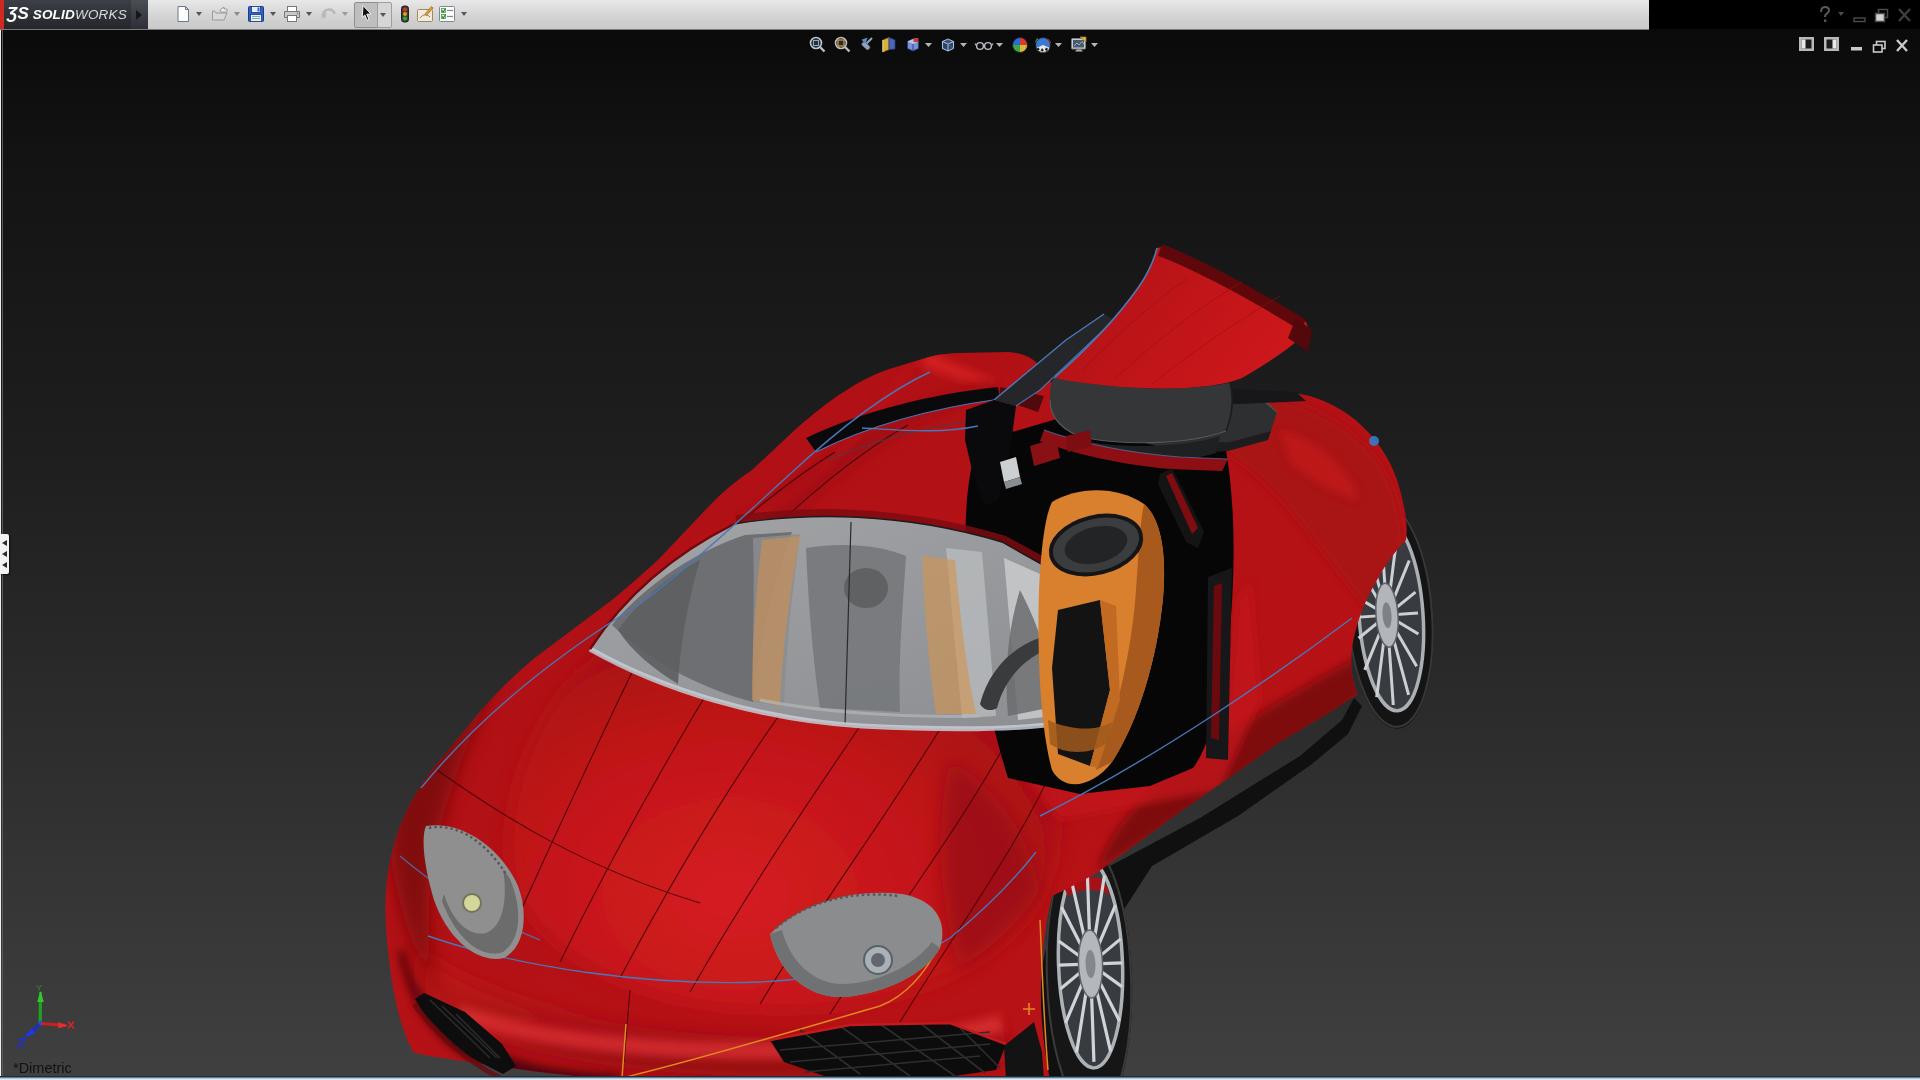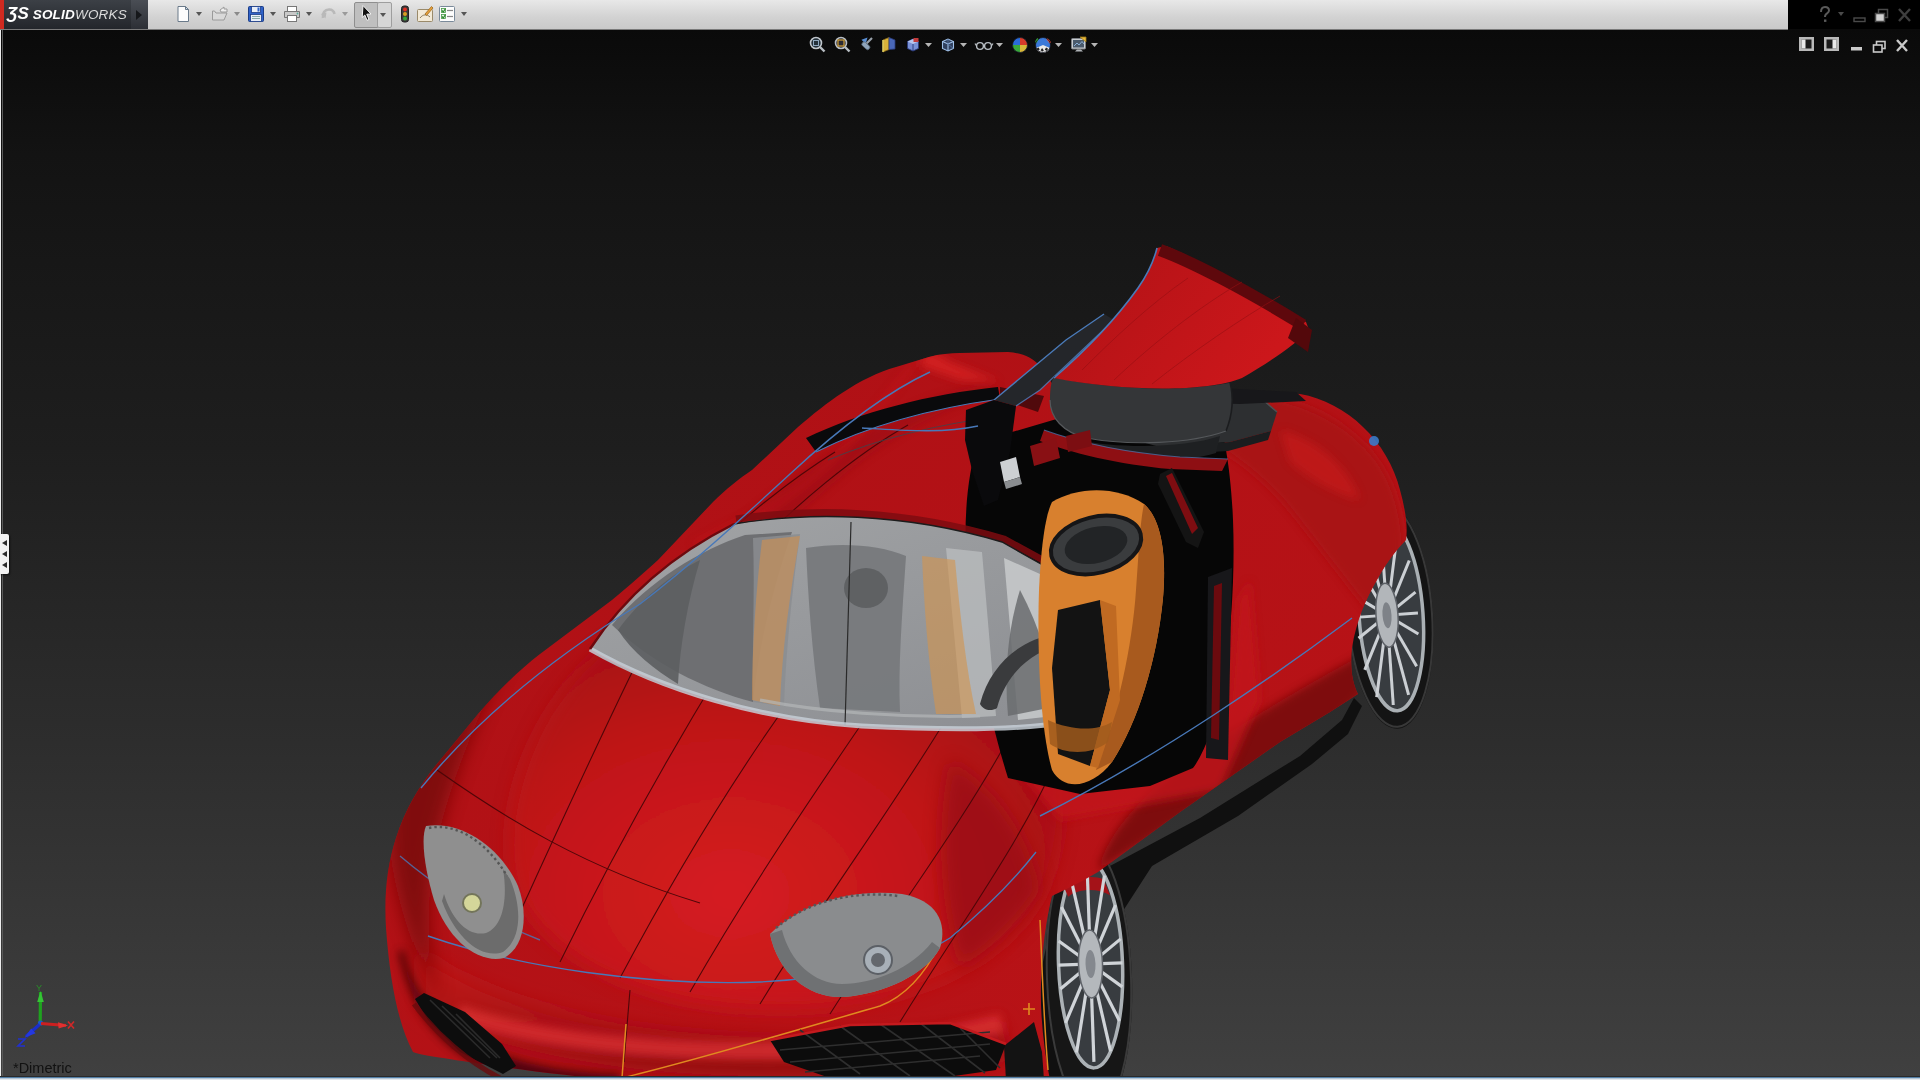--- a/index.html
+++ b/index.html
@@ -1,19 +1,19 @@
 <!DOCTYPE html>
 <html><head>
 <meta charset="utf-8">
 <style>
   html,body{margin:0;padding:0;background:#000;width:1920px;height:1080px;overflow:hidden;
     font-family:"Liberation Sans",sans-serif;}
   #stage{position:relative;width:1920px;height:1080px;background:#000;}
   
-  #titlebar{position:absolute;left:0;top:0;width:1788px;height:29px;z-index:10;
+  #titlebar{position:absolute;left:0;top:0;width:1649px;height:29px;z-index:10;
     background:linear-gradient(#e8e8e8,#d2d2d2 60%,#c9c9c9);border-bottom:1px solid #7a7a7a;}
   #logoblock{position:absolute;left:0;top:0;width:131px;height:29px;
     background:linear-gradient(#3c4046,#23262b);}
   #redstripe{position:absolute;left:0;top:0;width:4px;height:29px;background:#cf2a20;}
   #logotxt{position:absolute;left:7px;top:4px;color:#fff;font-style:italic;white-space:nowrap;}
   #logoarrowbox{position:absolute;left:131px;top:0;width:17px;height:29px;
     background:linear-gradient(#4a4e55,#2c2f35);}
   #logoarrowbox div{position:absolute;left:5px;top:10px;width:0;height:0;
     border-left:6px solid #15171a;border-top:5px solid transparent;border-bottom:5px solid transparent;}
   .tbicon{position:absolute;top:5px;width:18px;height:18px;}

